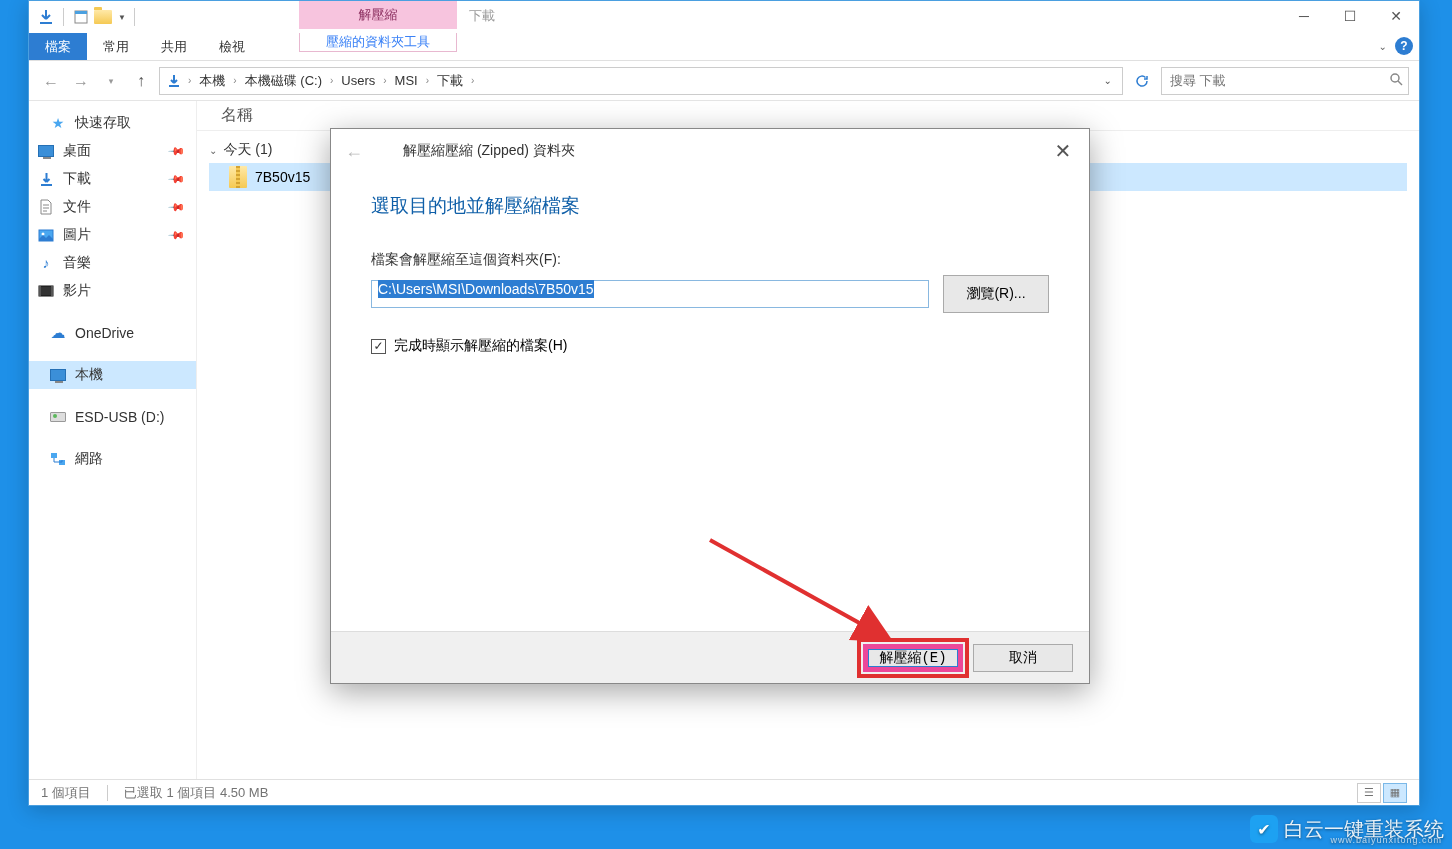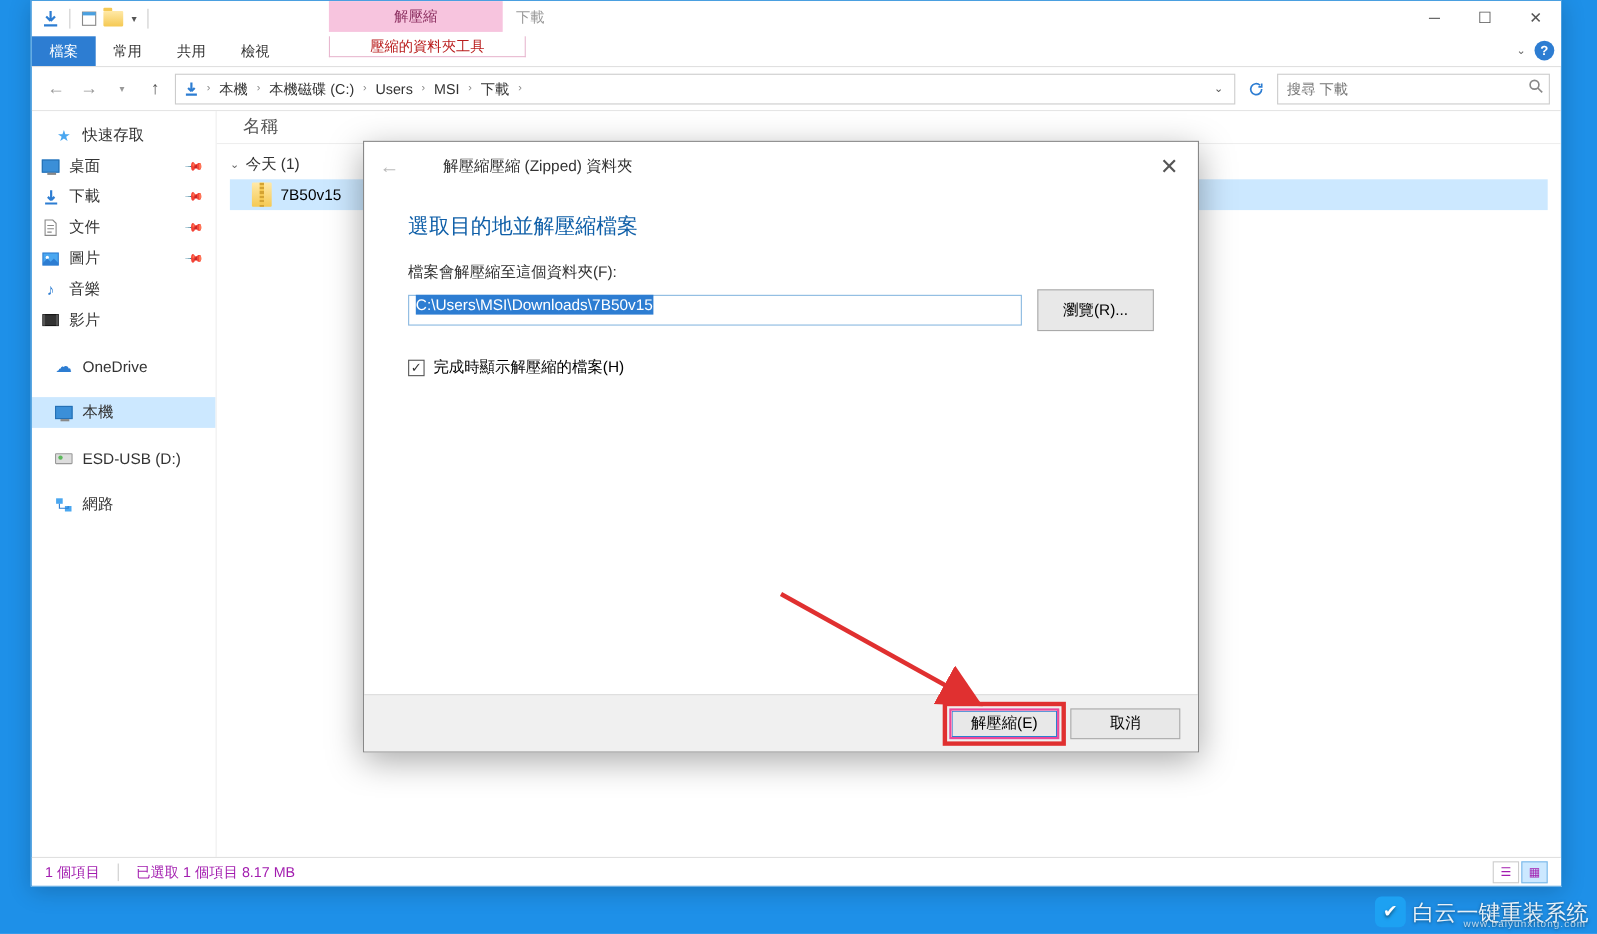--- a/index.html
+++ b/index.html
@@ -18,21 +18,21 @@
   .contextual-tab { position: absolute; left: 270px; top: 0; height: 60px; }
   .contextual-header { width: 158px; height: 28px; background: #f7c4de; color: #8a2d5e; font-size: 13px; display: flex; align-items: center; justify-content: center; }
   .title-text { position: absolute; left: 440px; top: 6px; font-size: 13px; color: #999; }
   
   .window-controls { position: absolute; right: 0; top: 0; display: flex; }
   .wc-btn { width: 46px; height: 30px; display: flex; align-items: center; justify-content: center; color: #555; font-size: 14px; }
   
   .ribbon-tabs { height: 28px; display: flex; align-items: stretch; border-bottom: 1px solid #e0e0e0; background: #fff; position: relative; }
   .ribbon-tab { padding: 0 16px; font-size: 13px; display: flex; align-items: center; color: #333; }
   .ribbon-tab.file { background: #2d7dd2; color: #fff; }
-  .ribbon-tab.contextual { position: absolute; left: 270px; width: 179px; justify-content: center; border: 1px solid #e8b8d0; border-top: none; color: #b91c1c; }
+  .ribbon-tab.contextual { position: absolute; left: 270px; width: 158px; justify-content: center; border: 1px solid #e8b8d0; border-top: none; color: #3b82f6; }
   .ribbon-right { position: absolute; right: 6px; top: 4px; display: flex; align-items: center; gap: 8px; }
   .help-icon { width: 18px; height: 18px; border-radius: 50%; background: #2d7dd2; color: #fff; font-size: 12px; display: flex; align-items: center; justify-content: center; font-weight: bold; }
   
   .nav-bar { height: 40px; display: flex; align-items: center; padding: 4px 10px; gap: 6px; border-bottom: 1px solid #e5e5e5; }
   .nav-btn { width: 24px; height: 24px; display: flex; align-items: center; justify-content: center; color: #999; font-size: 16px; }
   .nav-btn.enabled { color: #555; }
   .address-bar { flex: 1; height: 28px; border: 1px solid #ccc; display: flex; align-items: center; padding: 0 4px; gap: 2px; font-size: 13px; }
   .addr-icon { width: 20px; height: 20px; display: flex; align-items: center; justify-content: center; }
   .breadcrumb-item { padding: 0 4px; color: #333; }
   .breadcrumb-sep { color: #888; font-size: 10px; padding: 0 2px; }
@@ -61,45 +61,45 @@
   .file-pane { flex: 1; padding: 0; }
   .file-header { height: 30px; display: flex; align-items: center; padding-left: 24px; border-bottom: 1px solid #eee; font-size: 16px; color: #555; }
   .file-group { padding: 6px 12px; font-size: 14px; }
   .group-header { display: flex; align-items: center; gap: 6px; color: #333; padding: 4px 0; }
   .group-toggle { font-size: 10px; color: #666; }
   .file-item { display: flex; align-items: center; gap: 8px; padding: 3px 8px 3px 20px; font-size: 14px; }
   .file-item.selected { background: #cce8ff; }
   .zip-icon { width: 18px; height: 22px; background: linear-gradient(#ffe9a8,#f5c953); border-radius: 1px; position: relative; }
   .zip-icon::after { content:''; position:absolute; left:7px; top:0; width:4px; height:100%; background: repeating-linear-gradient(#d4a332 0 2px,#f5c953 2px 4px);}
   
-  .status-bar { height: 26px; border-top: 1px solid #e0e0e0; display: flex; align-items: center; padding: 0 12px; font-size: 13px; color: #a21caf; gap: 16px; background:#fff; position:absolute; bottom:0; left:0; right:0;}
+  .status-bar { height: 26px; border-top: 1px solid #e0e0e0; display: flex; align-items: center; padding: 0 12px; font-size: 13px; color: #737373; gap: 16px; background:#fff; position:absolute; bottom:0; left:0; right:0;}
   .status-sep { width: 1px; height: 16px; background: #ccc; }
   .status-right { margin-left: auto; display: flex; gap: 2px; }
   .view-btn { width: 24px; height: 20px; border: 1px solid #ccc; display: flex; align-items: center; justify-content: center; font-size: 11px; }
   .view-btn.active { background: #cce8ff; border-color:#7ab8e8;}
   
   
   .dialog { position: absolute; left: 330px; top: 128px; width: 760px; height: 556px; background: #fff; border: 1px solid #888; box-shadow: 0 8px 30px rgba(0,0,0,0.35); display: flex; flex-direction: column; }
   .dialog-titlebar { height: 44px; display: flex; align-items: center; padding: 0 14px; position: relative; }
   .dlg-back { color: #bbb; font-size: 18px; margin-right: 12px; }
   .dlg-title-icon { width: 20px; height: 24px; margin-right: 8px; }
   .dlg-title { font-size: 14px; color: #333; }
   .dlg-close { position: absolute; right: 10px; top: 8px; font-size: 20px; color: #555; width: 32px; height: 28px; display: flex; align-items: center; justify-content: center; }
   .dialog-body { flex: 1; padding: 20px 40px; }
-  .dlg-heading { font-size: 19px; color: #0f5fa8; margin-bottom: 20px; }
+  .dlg-heading { font-size: 19px; color: #0f5fa8; margin-bottom: 32px; }
   .dlg-label { font-size: 14px; color: #333; margin-bottom: 6px; }
   .dlg-row { display: flex; gap: 14px; align-items: center; margin-bottom: 24px; }
   .path-input { flex: 1; height: 28px; border: 1px solid #89b8e0; padding: 0 6px; font-size: 14px; background: #fff; }
   .path-input .sel { background: #2d7dd2; color: #fff; padding: 1px 0; }
   .browse-btn { width: 106px; height: 38px; border: 1px solid #aaa; background: #e8e8e8; font-size: 14px; }
   .checkbox-row { display: flex; align-items: center; gap: 8px; font-size: 14px; }
   .checkbox { width: 15px; height: 15px; border: 1px solid #555; display: flex; align-items: center; justify-content: center; font-size: 12px; color: #333; }
   .dialog-footer { height: 52px; background: #f0f0f0; border-top: 1px solid #ddd; display: flex; align-items: center; justify-content: flex-end; padding: 0 16px; gap: 10px; }
   .dlg-btn { width: 100px; height: 28px; border: 1px solid #aaa; background: #e8e8e8; font-size: 14px; }
-  .dlg-btn.primary-highlight { outline: 4px solid #e03030; outline-offset: 2px; border: 2px solid #ec4899; box-shadow: inset 0 0 0 1px #2d7dd2; }
+  .dlg-btn.primary-highlight { outline: 4px solid #e03030; outline-offset: 2px; border: 5px solid #ec4899; box-shadow: inset 0 0 0 1px #2d7dd2; font-family: Liberation Mono, monospace; }
   
   
   .red-arrow { position: absolute; left: 700px; top: 530px; pointer-events: none; }
   
   
   .watermark { position: absolute; right: 8px; bottom: 6px; display: flex; align-items: center; gap: 6px; color: rgba(255,255,255,0.9); font-size: 20px; text-shadow: 0 1px 3px rgba(0,0,0,0.5); }
   .watermark .logo { width: 28px; height: 28px; background: #1da1f2; border-radius: 6px; display: flex; align-items: center; justify-content: center; color: #fff; font-size: 16px; }
   .watermark .sub { position: absolute; right: 2px; bottom: -2px; font-size: 9px; color: rgba(255,255,255,0.7); letter-spacing: 1px; }
 </style>
 </head>
@@ -299,21 +299,21 @@
           <span class="zip-icon"></span>
           <span>7B50v15</span>
         </div>
       </div>
     </div>
   </div>
 
   <div class="status-bar">
     <span>1 個項目</span>
     <span class="status-sep"></span>
-    <span>已選取 1 個項目 8.17 MB</span>
+    <span>已選取 1 個項目 4.50 MB</span>
     <div class="status-right">
       <div class="view-btn">☰</div>
       <div class="view-btn active">▦</div>
     </div>
   </div>
 </div>
 
 <div class="dialog">
   <div class="dialog-titlebar">
     <span class="dlg-back">←</span>

